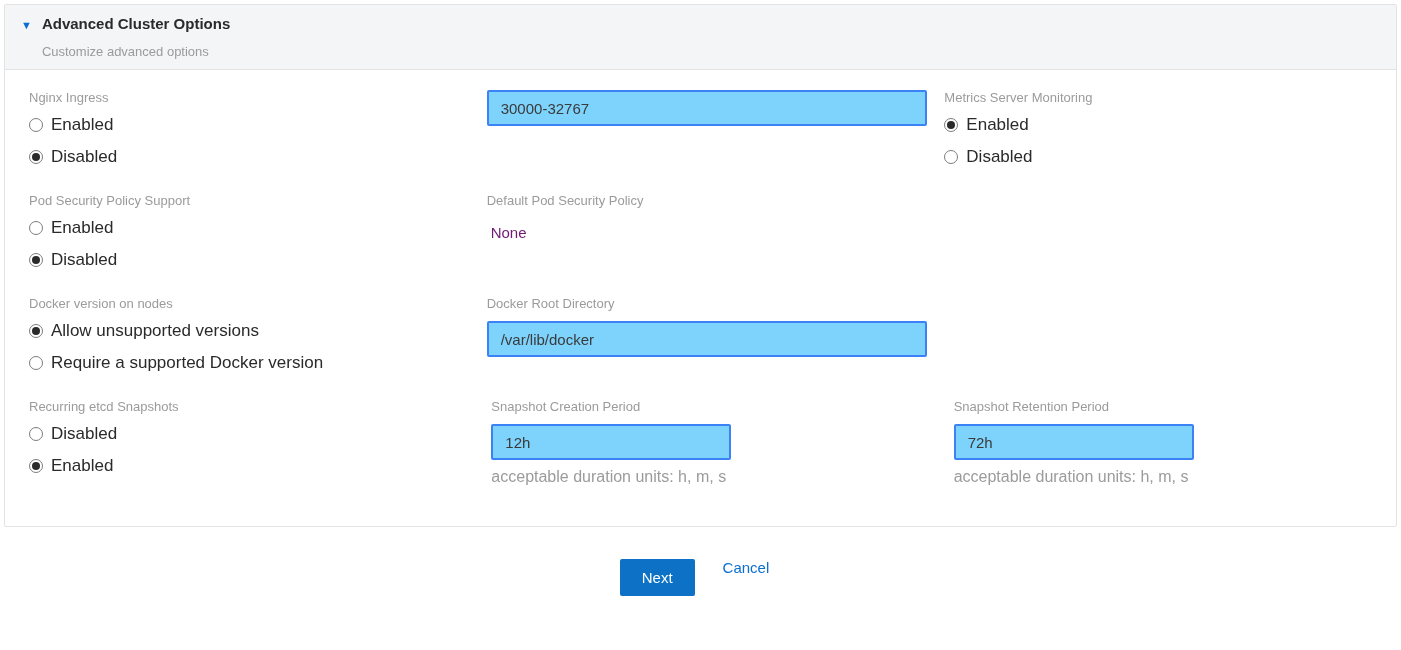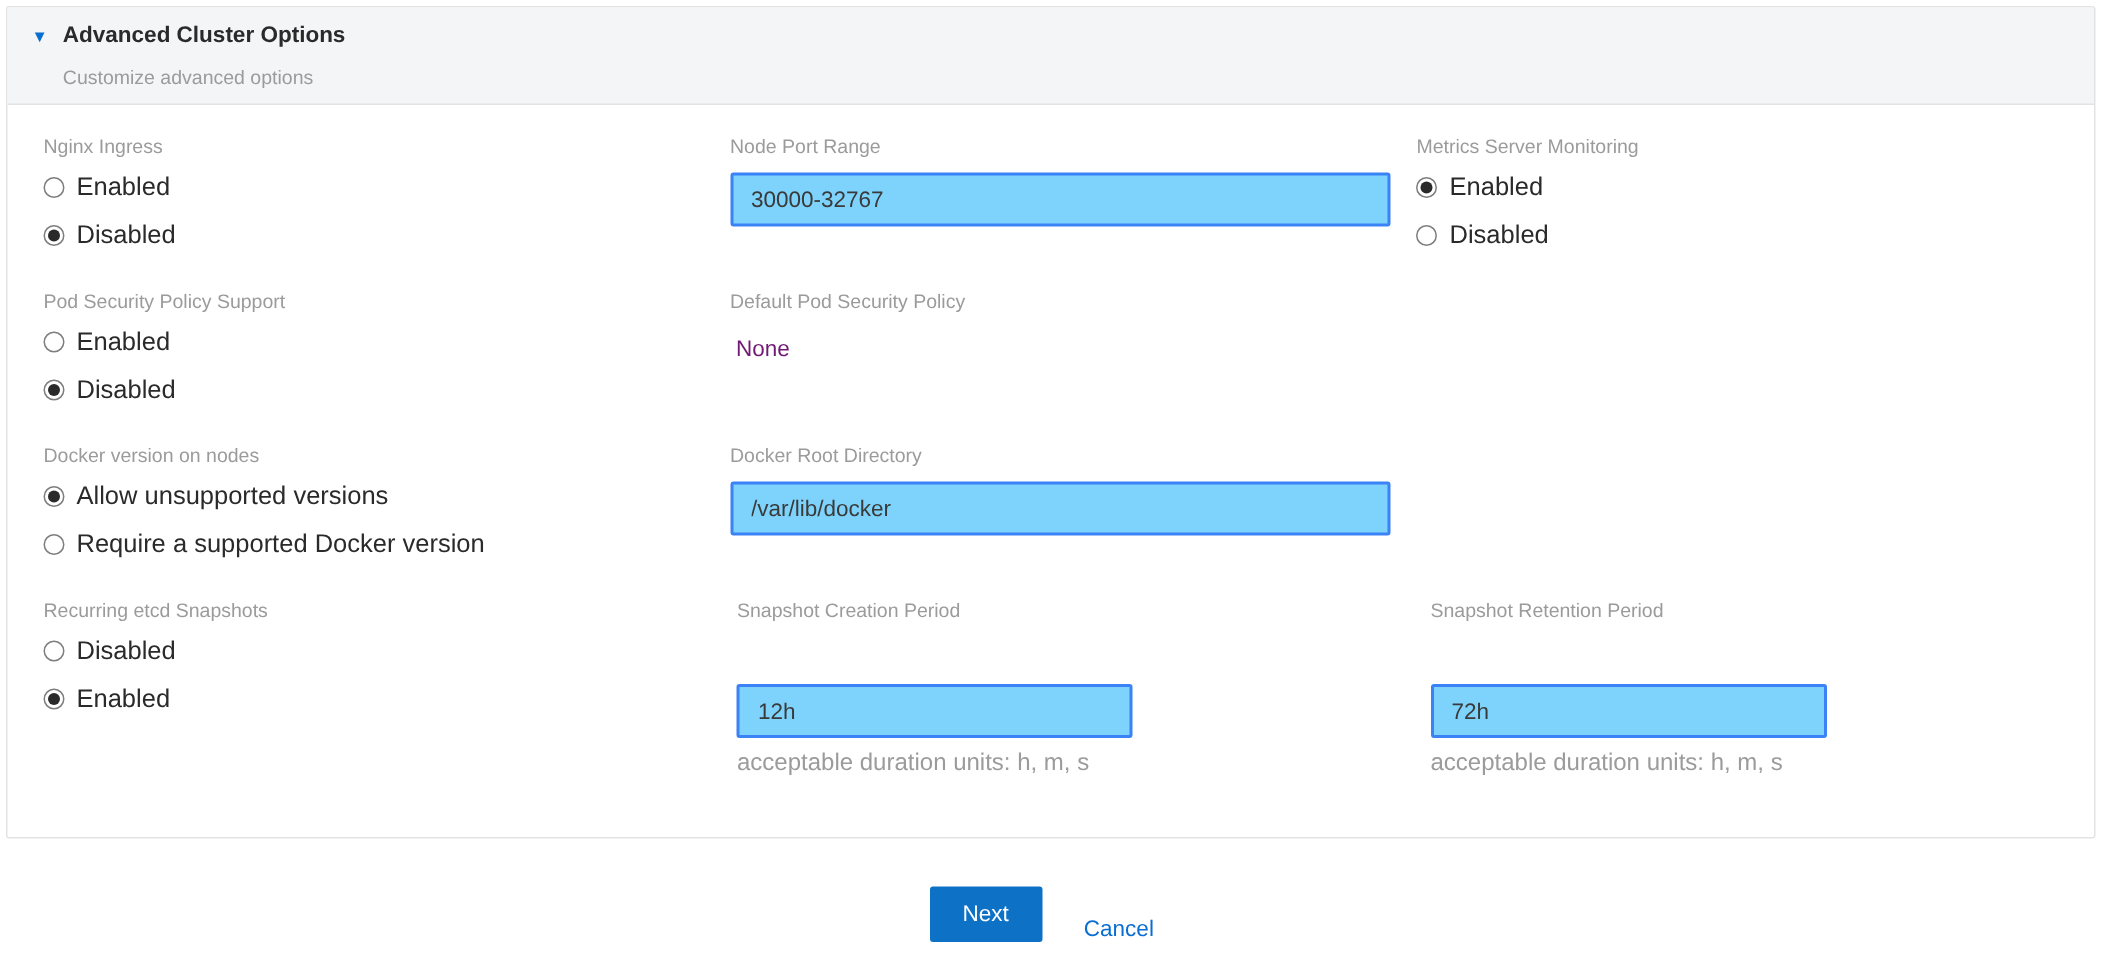--- a/index.html
+++ b/index.html
@@ -98,39 +98,38 @@
     height: 36px;
     border: 2px solid #3b82f6;
     border-radius: 2px;
     padding: 0 12px;
     font-size: 15px;
     color: #3a3a3a;
     outline: none;
     background: #7dd3fc;
   }
   .text-input.narrow {
-    width: 264px;
-    margin-top: 32px;
+    width: 240px;
   }
   .text-input.mid {
     width: 440px;
   }
   .helper-text {
     font-size: 16px;
     color: #9b9b9b;
     margin-top: 8px;
   }
   .static-value {
     font-size: 15px;
     color: #701a75;
     padding: 6px 4px;
   }
   .footer-actions {
     display: flex;
-    align-items: flex-end;
+    align-items: flex-start;
     justify-content: center;
     gap: 28px;
     padding: 28px 12px 20px 0;
   }
   .btn-primary {
     background: #0d72c6;
     color: #fff;
     border: none;
     padding: 10px 22px;
     font-size: 15px;
@@ -169,21 +168,20 @@
         </div>
         <div class="radio-line">
           <span class="radio-outer selected">
               <span class="radio-dot"></span>
             </span>
           <span class="radio-label">Disabled</span>
         </div>
       </div>
 
       <div class="col">
-        <div class="field-label">Node Port Range</div>
         <input type="text" class="text-input mid" value="30000-32767" style="">
       </div>
 
       <div class="col">
         <div class="field-label">Metrics Server Monitoring</div>
         <div class="radio-line">
           <span class="radio-outer selected">
               <span class="radio-dot"></span>
             </span>
           <span class="radio-label">Enabled</span>

